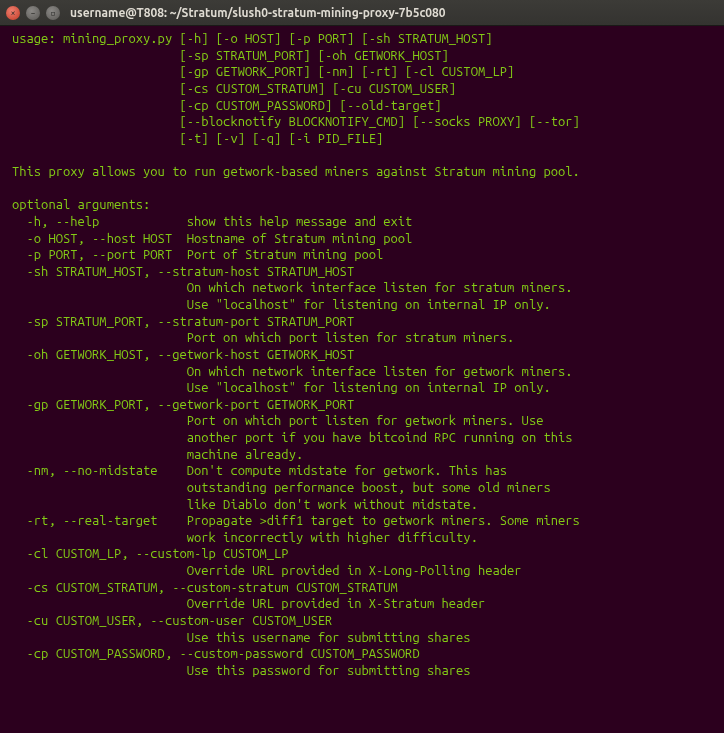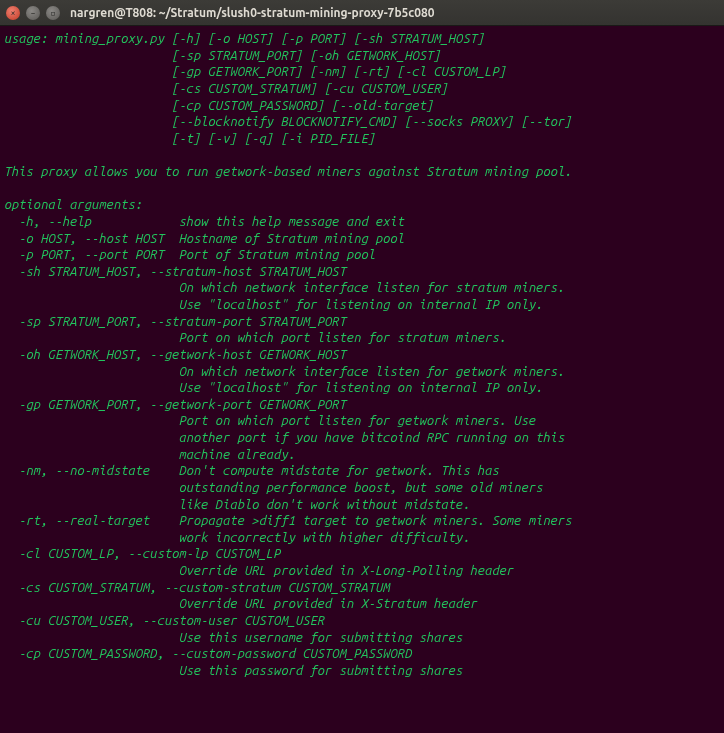--- a/index.html
+++ b/index.html
@@ -37,40 +37,39 @@
 .wbtn.close { background: radial-gradient(circle at 40% 35%, #f08070, #c13a25); }
 .wbtn.minmax { background: radial-gradient(circle at 40% 35%, #8a8885, #5a5855); }
 .title {
   color: #dfdbd2;
   font-family: Ubuntu, "DejaVu Sans", sans-serif;
   font-weight: bold;
   font-size: 12px;
 }
 .terminal {
   background: #2c001e;
-  color: #22c55e;
-  padding: 4px 4px;
+  color: #84cc16;
+  padding: 4px 12px;
   line-height: 1.28;
   white-space: pre;
   font-family: "Ubuntu Mono", "DejaVu Sans Mono", monospace;
   font-size: 13px;
   letter-spacing: 0;
-  font-style: italic;
 }
 </style>
 </head>
 <body>
 
 <div class="titlebar">
   <div class="window-buttons">
     <div class="wbtn close">×</div>
     <div class="wbtn minmax">–</div>
     <div class="wbtn minmax">▫</div>
   </div>
-  <div class="title">nargren@T808: ~/Stratum/slush0-stratum-mining-proxy-7b5c080</div>
+  <div class="title">username@T808: ~/Stratum/slush0-stratum-mining-proxy-7b5c080</div>
 </div>
 
 <pre class="terminal" id="term">usage: mining_proxy.py [-h] [-o HOST] [-p PORT] [-sh STRATUM_HOST]
                        [-sp STRATUM_PORT] [-oh GETWORK_HOST]
                        [-gp GETWORK_PORT] [-nm] [-rt] [-cl CUSTOM_LP]
                        [-cs CUSTOM_STRATUM] [-cu CUSTOM_USER]
                        [-cp CUSTOM_PASSWORD] [--old-target]
                        [--blocknotify BLOCKNOTIFY_CMD] [--socks PROXY] [--tor]
                        [-t] [-v] [-q] [-i PID_FILE]
 

